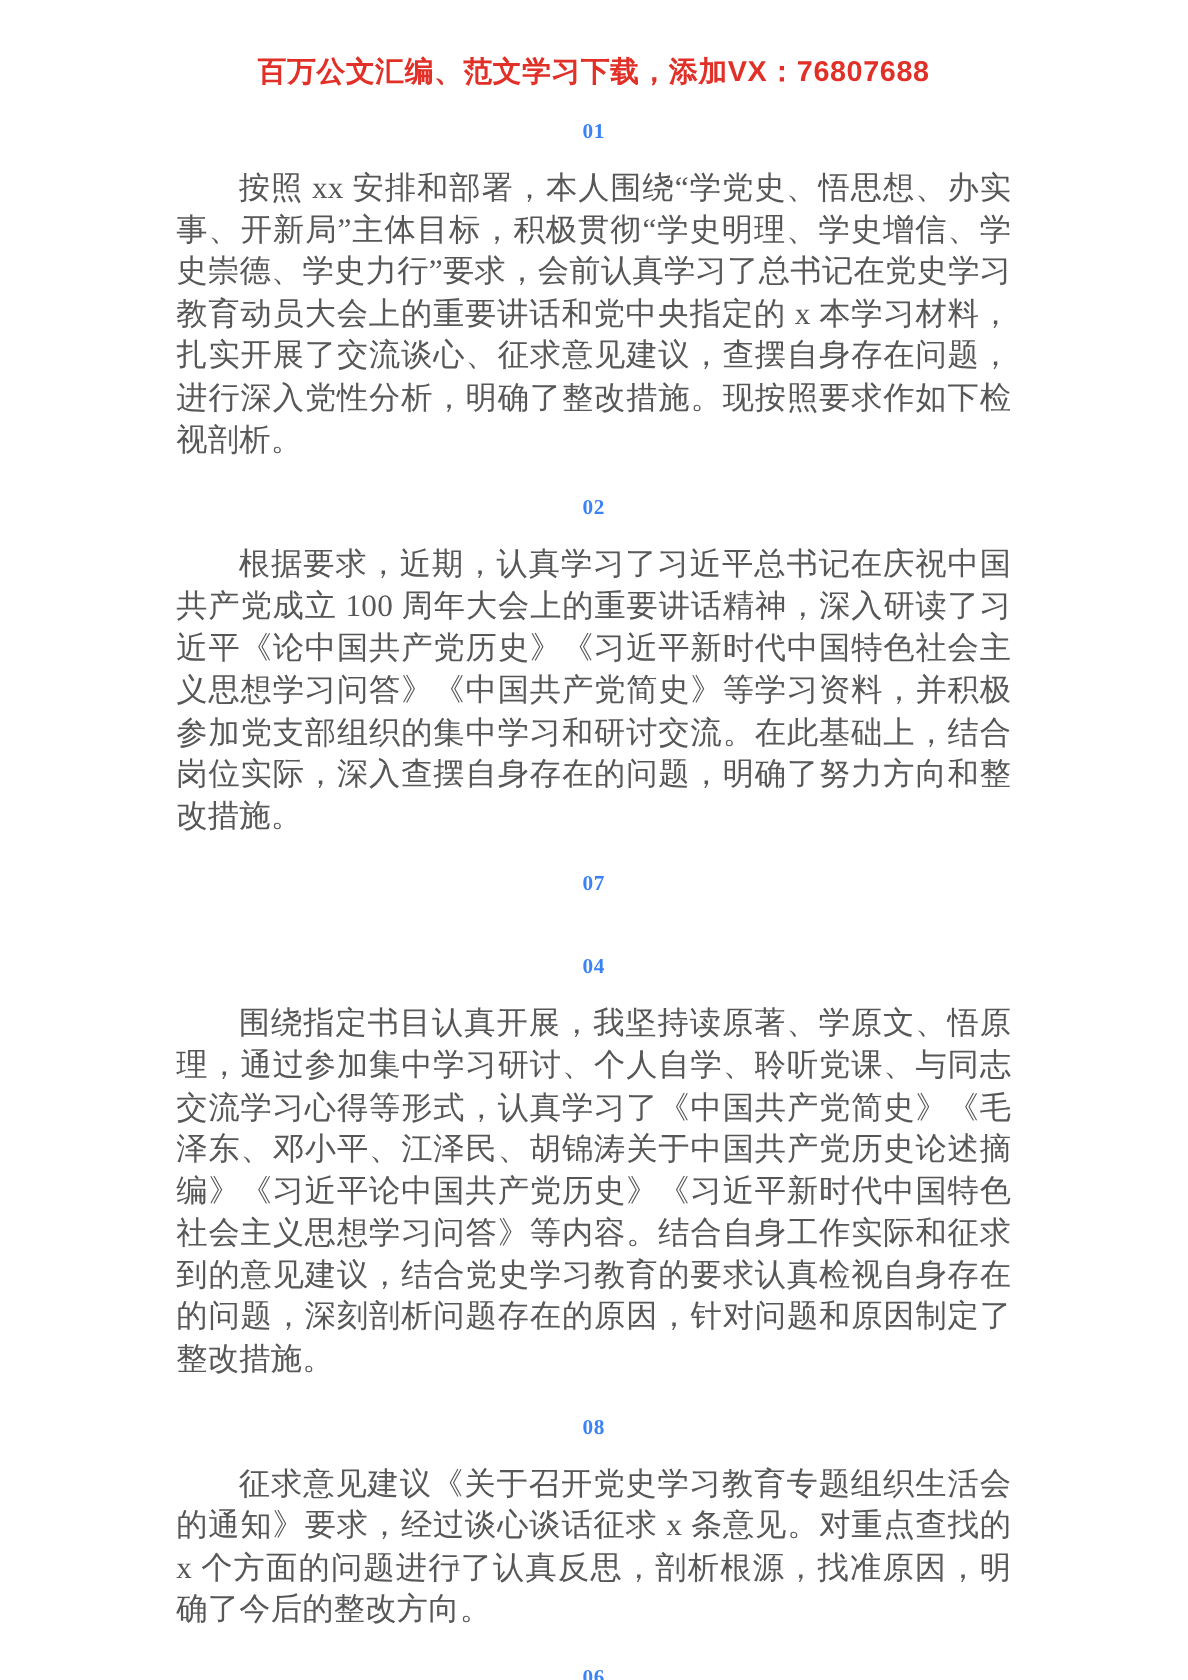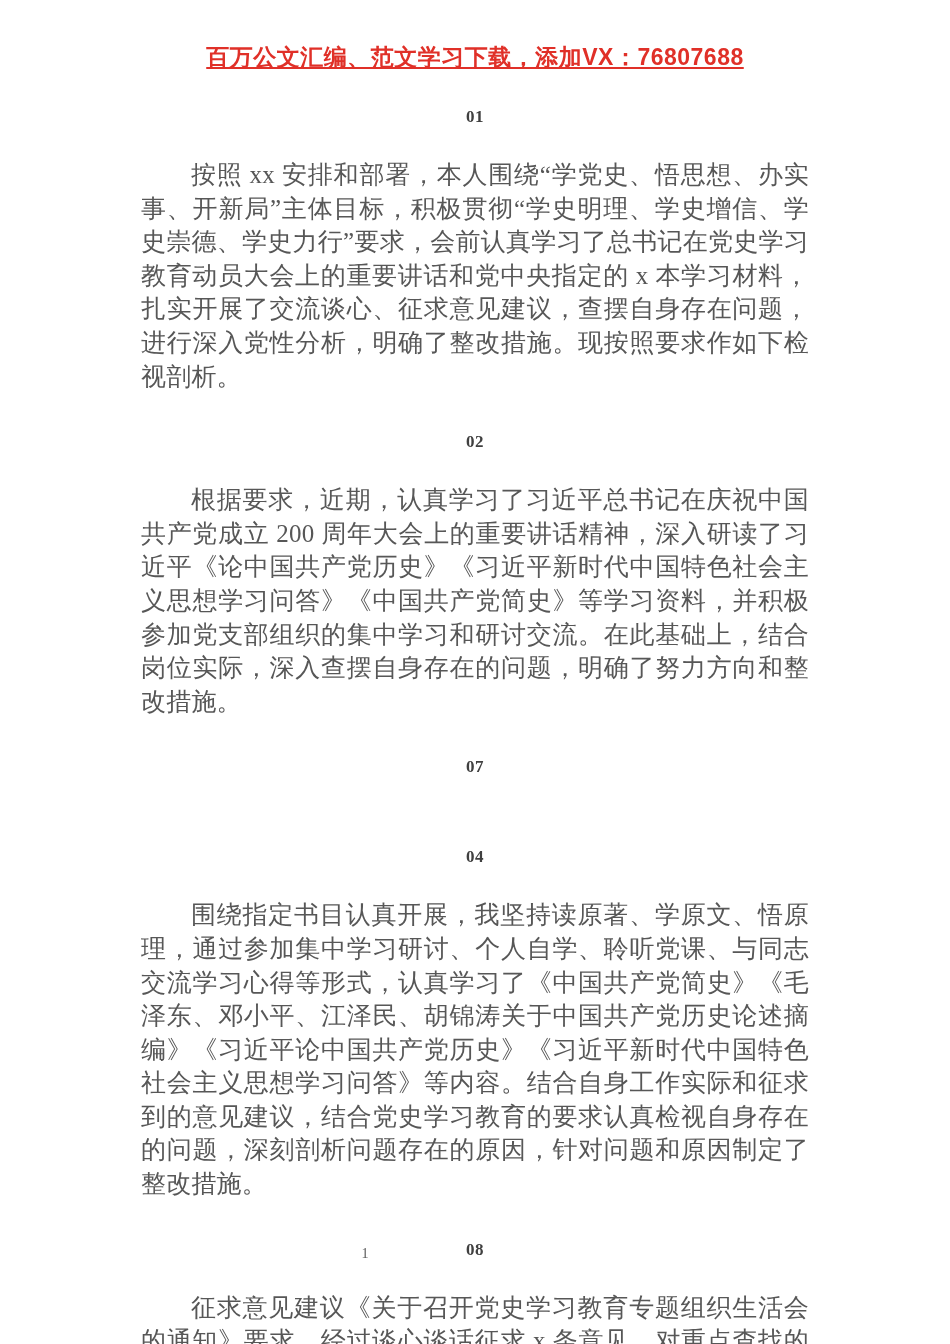--- a/index.html
+++ b/index.html
@@ -20,35 +20,34 @@
     top: 42px;
     left: 0;
     width: 950px;
     text-align: center;
     font-family: "Liberation Sans", "DejaVu Sans", sans-serif;
     font-size: 23px;
     font-weight: 700;
     letter-spacing: 0.5px;
     color: #e03028;
     white-space: nowrap;
-    text-decoration: underline;
   }
   .content {
     position: absolute;
     top: 92px;
     left: 141px;
     width: 668px;
   }
   .section-number {
     text-align: center;
     font-family: "Liberation Serif", "DejaVu Serif", serif;
     font-size: 17px;
     font-weight: 700;
-    color: #404040;
-    margin: 12px;
+    color: #3b82f6;
+    margin: 0;
     padding: 0;
     line-height: 26px;
     letter-spacing: 0.5px;
   }
   .body-para {
     font-family: "Liberation Serif", "DejaVu Serif", serif;
     font-size: 25px;
     color: #575757;
     line-height: 33.6px;
     text-align: justify;
@@ -83,21 +82,21 @@
     <div>
       <div class="section-number">01</div>
       <div class="gap-after-number"></div>
       <p class="body-para">按照 xx 安排和部署，本人围绕“学党史、悟思想、办实事、开新局”主体目标，积极贯彻“学史明理、学史增信、学史崇德、学史力行”要求，会前认真学习了总书记在党史学习教育动员大会上的重要讲话和党中央指定的 x 本学习材料，扎实开展了交流谈心、征求意见建议，查摆自身存在问题，进行深入党性分析，明确了整改措施。现按照要求作如下检视剖析。</p>
       <div class="gap-after-para"></div>
     </div>
 
     <div>
       <div class="section-number">02</div>
       <div class="gap-after-number"></div>
-      <p class="body-para">根据要求，近期，认真学习了习近平总书记在庆祝中国共产党成立 200 周年大会上的重要讲话精神，深入研读了习近平《论中国共产党历史》《习近平新时代中国特色社会主义思想学习问答》《中国共产党简史》等学习资料，并积极参加党支部组织的集中学习和研讨交流。在此基础上，结合岗位实际，深入查摆自身存在的问题，明确了努力方向和整改措施。</p>
+      <p class="body-para">根据要求，近期，认真学习了习近平总书记在庆祝中国共产党成立 100 周年大会上的重要讲话精神，深入研读了习近平《论中国共产党历史》《习近平新时代中国特色社会主义思想学习问答》《中国共产党简史》等学习资料，并积极参加党支部组织的集中学习和研讨交流。在此基础上，结合岗位实际，深入查摆自身存在的问题，明确了努力方向和整改措施。</p>
       <div class="gap-after-para"></div>
     </div>
 
     <div>
       <div class="section-number">07</div>
       <div class="gap-after-number"></div>
       <div class="gap-after-para"></div>
     </div>
 
     <div>

